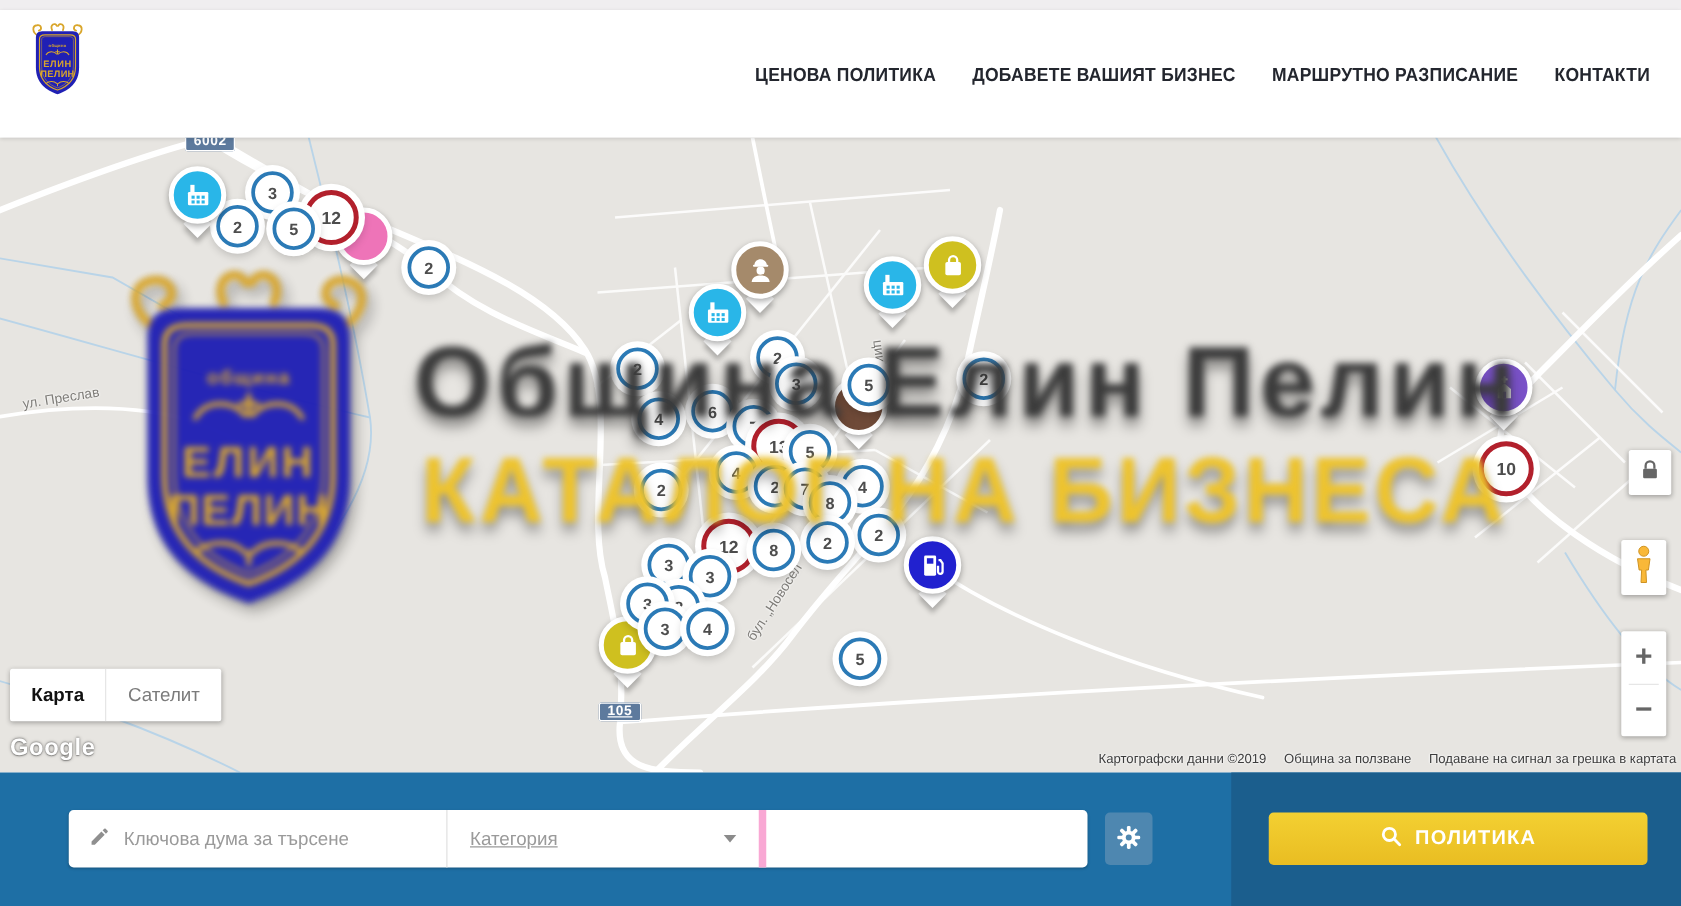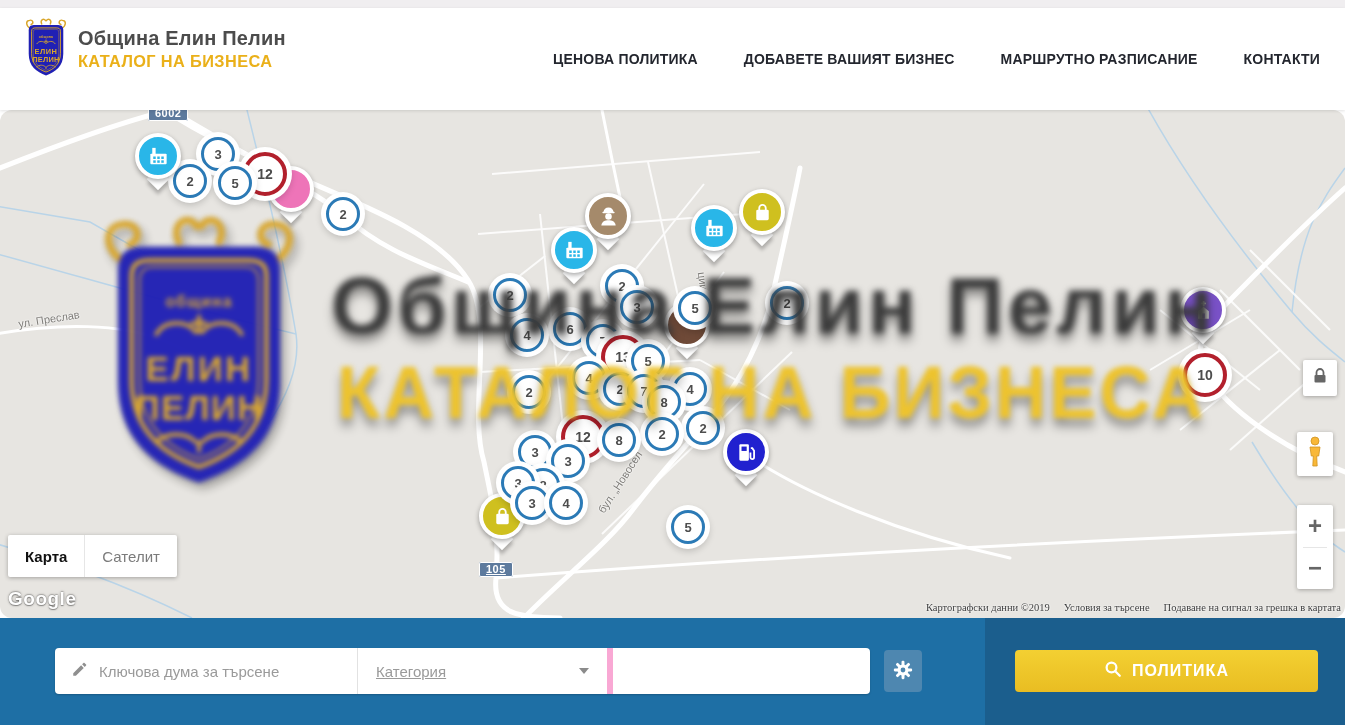--- a/index.html
+++ b/index.html
@@ -6,25 +6,25 @@
   html,body { width:1345px; height:725px; overflow:hidden; font-family:"Liberation Sans", sans-serif; background:#fff; }
 
   
   .top-strip { height:8px; background:#f0eef0; }
   .header { position:relative; height:102px; background:#fff; box-shadow:0 1px 3px rgba(0,0,0,.12); z-index:20; }
   .logo-area { position:absolute; left:22px; top:9px; display:flex; align-items:center; cursor:pointer; }
   .logo-crest { width:48px; height:64px; }
   .logo-titles { margin-left:8px; }
   .logo-title { font-size:20px; font-weight:bold; color:#4c4c4c; letter-spacing:.2px; }
   .logo-subtitle { font-size:17px; font-weight:bold; color:#eab019; letter-spacing:.4px; margin-top:2px; transform:scaleX(.96); transform-origin:left; }
-  .nav { position:absolute; right:25px; top:0; height:102px; display:flex; align-items:center; gap:46px; }
+  .nav { position:absolute; right:25px; top:0; height:102px; display:flex; align-items:center; gap:29px; }
   .nav-item { font-size:14px; font-weight:bold; color:#23262e; letter-spacing:.2px; text-decoration:none; cursor:pointer; white-space:nowrap; transform:scaleY(1.08); }
 
   
-  .map { position:relative; width:1345px; height:508px; background:#e7e5e1; overflow:hidden;border-radius:12px; }
+  .map { position:relative; width:1345px; height:508px; background:#e7e5e1; overflow:hidden; }
   .map svg.roads { position:absolute; left:0; top:0; }
   .road-badge { position:absolute; background:#5d7a9d; color:#fff; font-size:11px; font-weight:bold; padding:1px 7px 2px; border-radius:2px; letter-spacing:.5px; box-shadow:0 0 0 1px #fff inset; }
   .street-label { position:absolute; color:#7e7c78; font-size:11px; white-space:nowrap; text-shadow:0 0 2px #fff,0 0 2px #fff; }
 
   
   .cluster { position:absolute; transform:translate(-50%,-50%); border-radius:50%; background:#fff;
              display:flex; align-items:center; justify-content:center; font-weight:bold; color:#4d4d4d;
              box-shadow:0 0 0 5px #fff, 0 3px 7px 4px rgba(0,0,0,.18); cursor:pointer; z-index:3; }
   .cluster.s { width:34px; height:34px; border:3px solid var(--ring); font-size:13px; }
   .cluster.l { width:44px; height:44px; border:4px solid var(--ring); font-size:14px; }
@@ -44,21 +44,21 @@
               filter:blur(2.6px); text-shadow:0 7px 9px rgba(0,0,0,.4); white-space:nowrap; transform:scaleY(1.05); transform-origin:left top; }
 
   
   .maptype { position:absolute; left:8px; top:425px; height:42px; display:flex; background:#fff; border-radius:2px;
              box-shadow:0 1px 4px rgba(0,0,0,.3); z-index:6; overflow:hidden; }
   .maptype .mt { padding:10px 17px; display:flex; align-items:center; font-size:15px; cursor:pointer; }
   .mt-map { font-weight:bold; color:#111; }
   .mt-sat { color:#7b7b7b; border-left:1px solid #e6e6e6; }
   .google-logo { position:absolute; left:8px; top:478px; font-size:19px; font-weight:bold; color:#fff; z-index:6; cursor:pointer; letter-spacing:.5px;
              text-shadow:0 1px 1px rgba(0,0,0,.35), 0 0 3px rgba(0,0,0,.35), 0 -1px 1px rgba(0,0,0,.2); }
-  .attribution { position:absolute; right:4px; bottom:5px; display:flex; gap:14px; font-size:10.5px; color:#3c3c3c; z-index:6;font-family:Liberation Serif, serif; }
+  .attribution { position:absolute; right:4px; bottom:5px; display:flex; gap:14px; font-size:10.5px; color:#3c3c3c; z-index:6; }
   .attribution span { text-shadow:0 0 2px #fff,0 0 2px #fff; white-space:nowrap; }
   .attribution .link { cursor:pointer; }
   .ctl-box { position:absolute; background:#fff; box-shadow:0 1px 4px rgba(0,0,0,.3); border-radius:2px; z-index:6;
              display:flex; align-items:center; justify-content:center; cursor:pointer; }
   .lock-box { left:1303px; top:250px; width:34px; height:36px; }
   .pegman-box { left:1297px; top:322px; width:36px; height:44px; }
   .zoom-box { left:1297px; top:395px; width:36px; height:84px; flex-direction:column; }
   .zoom-btn { width:36px; height:42px; display:flex; align-items:center; justify-content:center;
               font-size:24px; font-weight:bold; color:#666; cursor:pointer; }
   .zoom-divider { width:24px; height:1px; background:#e6e6e6; }
@@ -107,24 +107,20 @@
       <path d="M100,92 L100,106 M94,98 L106,98"></path>
     </g>
     <text x="100" y="150" text-anchor="middle" font-family="Liberation Sans, sans-serif" font-size="31" font-weight="bold" fill="#d9a62b" letter-spacing="2">ЕЛИН</text>
     <text x="100" y="184" text-anchor="middle" font-family="Liberation Sans, sans-serif" font-size="31" font-weight="bold" fill="#d9a62b" letter-spacing="1">ПЕЛИН</text>
     <g fill="none" stroke="#d9a62b" stroke-width="3.4" stroke-linecap="round">
       <path d="M62,204 C72,194 90,196 97,204"></path>
       <path d="M138,204 C128,194 110,196 103,204"></path>
       <path d="M100,204 L100,212"></path>
     </g>
   </svg></div>
-    <div class="logo-titles">
-      <div class="logo-title">Община Елин Пелин</div>
-      <div class="logo-subtitle">КАТАЛОГ НА БИЗНЕСА</div>
-    </div>
   </div>
   <div class="nav">
     <a class="nav-item">ЦЕНОВА ПОЛИТИКА</a>
     <a class="nav-item">ДОБАВЕТЕ ВАШИЯТ БИЗНЕС</a>
     <a class="nav-item">МАРШРУТНО РАЗПИСАНИЕ</a>
     <a class="nav-item">КОНТАКТИ</a>
   </div>
 </div>
 
 <div class="map">
@@ -366,21 +362,21 @@
 
   <div class="maptype">
     <div class="mt mt-map">Карта</div>
     <div class="mt mt-sat">Сателит</div>
   </div>
 
   <div class="google-logo">Google</div>
 
   <div class="attribution">
     <span>Картографски данни ©2019</span>
-    <span class="link">Условия за търсене</span>
+    <span class="link">Община за ползване</span>
     <span class="link">Подаване на сигнал за грешка в картата</span>
   </div>
 
   <div class="ctl-box lock-box">
     <span>
       <svg width="14" height="16" viewBox="0 0 14 16">
           <path d="M3.5 7V4.5a3.5 3.5 0 0 1 7 0V7" fill="none" stroke="#666" stroke-width="1.8"></path>
           <rect x="1.5" y="7" width="11" height="7.5" rx="1" fill="#666"></rect>
         </svg>
     </span>

